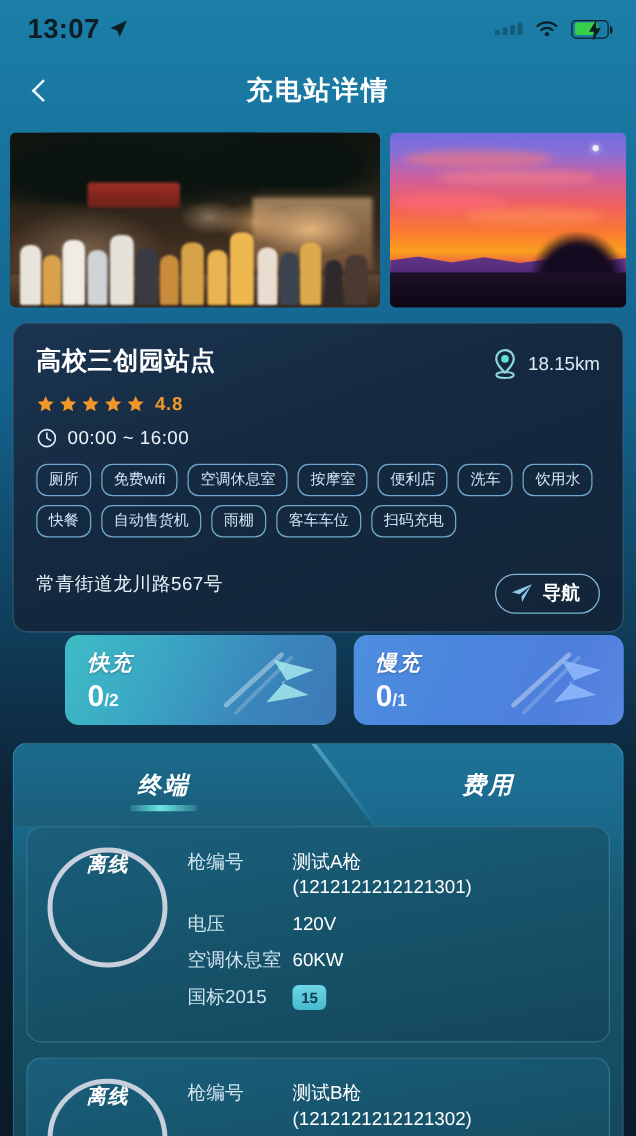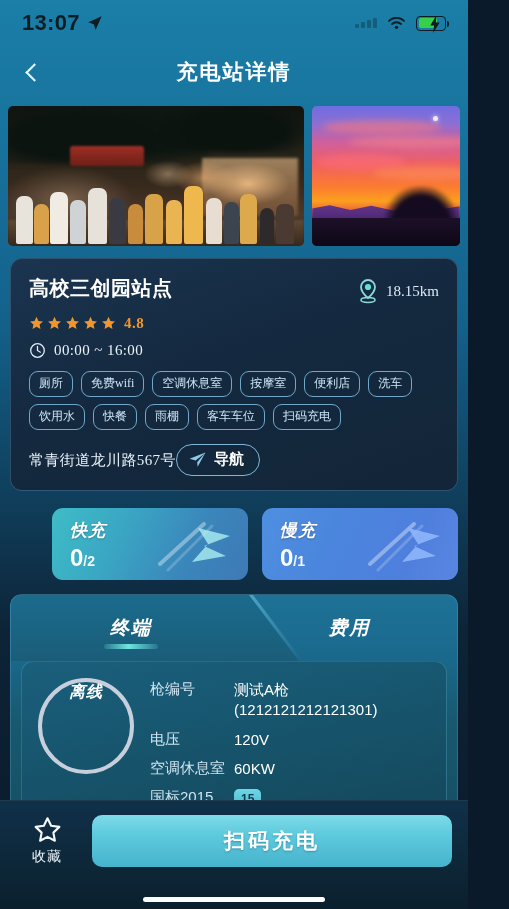--- a/index.html
+++ b/index.html
@@ -2,21 +2,21 @@
 <html><head>
 <meta charset="utf-8">
 <style>
   * { margin:0; padding:0; box-sizing:border-box; }
   html,body { width:509px; height:909px; overflow:hidden; }
   body {
     font-family:"Liberation Sans","DejaVu Sans",sans-serif;
     background:#0b1a2a;
     position:relative;
   }
-  .phone { position:absolute; inset:0; width:468px; height:909px; overflow:hidden;
+  .phone { position:absolute; inset:0; width:509px; height:909px; overflow:hidden;
     background:linear-gradient(180deg,#1b7fa8 0%,#13628c 35%,#0d2336 70%,#0a1a29 100%); }
 
   
   .statusbar { position:absolute; top:0; left:0; right:0; height:46px;
     display:flex; align-items:center; justify-content:space-between;
     padding:0 22px; color:#081820; }
   .sb-left { display:flex; align-items:center; gap:7px; }
   .sb-time { font-size:22px; font-weight:bold; letter-spacing:.3px; color:#0d1d26; }
   .loc-arrow { width:16px; height:16px; }
   .sb-right { display:flex; align-items:center; gap:9px; }
@@ -83,39 +83,39 @@
     clip-path:polygon(0 40%,12% 28%,26% 46%,40% 30%,55% 48%,70% 34%,84% 46%,100% 32%,100% 100%,0 100%); }
   .s-dark { position:absolute; bottom:0; left:0; right:0; height:28px;
     background:linear-gradient(180deg,#1d1028,#0d0715); }
   .s-bush { position:absolute; bottom:14px; right:2px; width:74px; height:46px;
     background:radial-gradient(ellipse at 50% 80%, #150b20 52%, transparent 74%); filter:blur(1.4px); }
   .s-star { position:absolute; top:10px; right:22px; width:5px; height:5px; border-radius:50%;
     background:#fff; box-shadow:0 0 5px #fff; opacity:.85; }
 
   
   .card { background:linear-gradient(160deg,#1b3450 0%,#14293f 45%,#132538 100%);
-    border:1px solid rgba(110,175,215,.30); border-radius:12px;font-family:Liberation Serif, serif; }
+    border:1px solid rgba(110,175,215,.30); border-radius:12px; }
   .info-card { position:absolute; top:258px; left:10px; right:10px; padding:16px 18px 14px; }
   .info-top { display:flex; align-items:flex-start; justify-content:space-between; }
   .station-name { font-size:20px; font-weight:bold; color:#fff; letter-spacing:.5px; }
   .dist-wrap { display:flex; align-items:center; gap:7px; padding-top:3px; }
   .dist-txt { font-size:15px; color:#dbeaf4; }
   .rating { display:flex; align-items:center; gap:8px; margin-top:11px; }
   .stars { display:flex; gap:3px; }
   .star { width:15px; height:15px; }
   .rating-val { font-size:15px; font-weight:bold; color:#f0962a; letter-spacing:.5px; }
   .hours { display:flex; align-items:center; gap:8px; margin-top:10px; }
   .hours-txt { font-size:15px; color:#eaf3fa; letter-spacing:.4px;text-align:right; }
   .tags { display:flex; flex-wrap:wrap; gap:7px 8px; margin-top:12px; }
   .tag { border:1px solid #6fa8cc; color:#cde6f7; font-size:12px;
     padding:3px 9px 4px; border-radius:9px; white-space:nowrap; }
-  .addr-row { display:flex; align-items:center; margin-top:14px; }
+  .addr-row { display:flex; align-items:center; justify-content:space-between; margin-top:14px; }
   .addr { font-size:15px; color:#e9f3fb; letter-spacing:.4px; }
   .nav-btn { display:flex; align-items:center; gap:7px; border:1px solid #7fb6d8;
-    border-radius:16px; padding:5px 15px 6px 11px; cursor:pointer; }
+    border-radius:16px; padding:5px 15px 6px 11px; cursor:pointer;margin-top:15px; }
   .nav-btn span { font-size:15px; color:#fff; font-weight:bold; }
 
   
   .charge-row { position:absolute; top:508px; left:10px; right:10px; height:72px;
     display:flex; gap:14px;padding-left:42px; }
   .chg { flex:1; border-radius:11px; position:relative; overflow:hidden;
     padding:11px 0 0 18px; cursor:pointer; }
   .chg.fast { background:linear-gradient(115deg,#3fbcc6 0%,#3aa8c4 32%,#3a86bb 70%,#3f79b6 100%); }
   .chg.slow { background:linear-gradient(115deg,#4e8fe0 0%,#4b85dd 40%,#4f7fdd 75%,#5a86e2 100%); }
   .chg-label { font-size:17px; font-weight:bold; font-style:italic; color:#fff;
@@ -300,20 +300,21 @@
 
     <div class="tags">
       <div class="tag">厕所</div>
       <div class="tag">免费wifi</div>
       <div class="tag">空调休息室</div>
       <div class="tag">按摩室</div>
       <div class="tag">便利店</div>
       <div class="tag">洗车</div>
       <div class="tag">饮用水</div>
       <div class="tag">快餐</div>
+      <div class="tag">自动售货机</div>
       <div class="tag">雨棚</div>
       <div class="tag">客车车位</div>
       <div class="tag">扫码充电</div>
     </div>
 
     <div class="addr-row">
       <div class="addr">常青街道龙川路567号</div>
       <div class="nav-btn">
         <svg width="19" height="19" viewBox="0 0 24 24">
           <path d="M22 3 2 11l7.5 2.2L21 4.5 11.6 15.4l.6 5.6z" fill="#8ec9e8"></path>
@@ -395,26 +396,14 @@
             <div class="f-label">枪编号</div>
             <div class="f-value" style="white-space:pre-line">测试B枪
 (1212121212121302)</div>
           </div>
 
         </div>
       </div>
     </div>
   </div>
 
-  <div class="bottombar">
-    <div class="fav">
-      <svg width="31" height="30" viewBox="0 0 24 24">
-        <path d="M12 2.6l2.9 6 6.6.9-4.8 4.6 1.2 6.5L12 17.5 6.1 20.6l1.2-6.5L2.5 9.5l6.6-.9z" fill="none" stroke="#f2f8fc" stroke-width="1.7" stroke-linejoin="round"></path>
-      </svg>
-      <div class="fav-label">收藏</div>
-    </div>
-    <div class="scan-btn">
-      <span class="scan-txt">扫码充电</span>
-    </div>
-    <div class="home-ind"></div>
-  </div>
 
 </div>
 
 </body></html>

